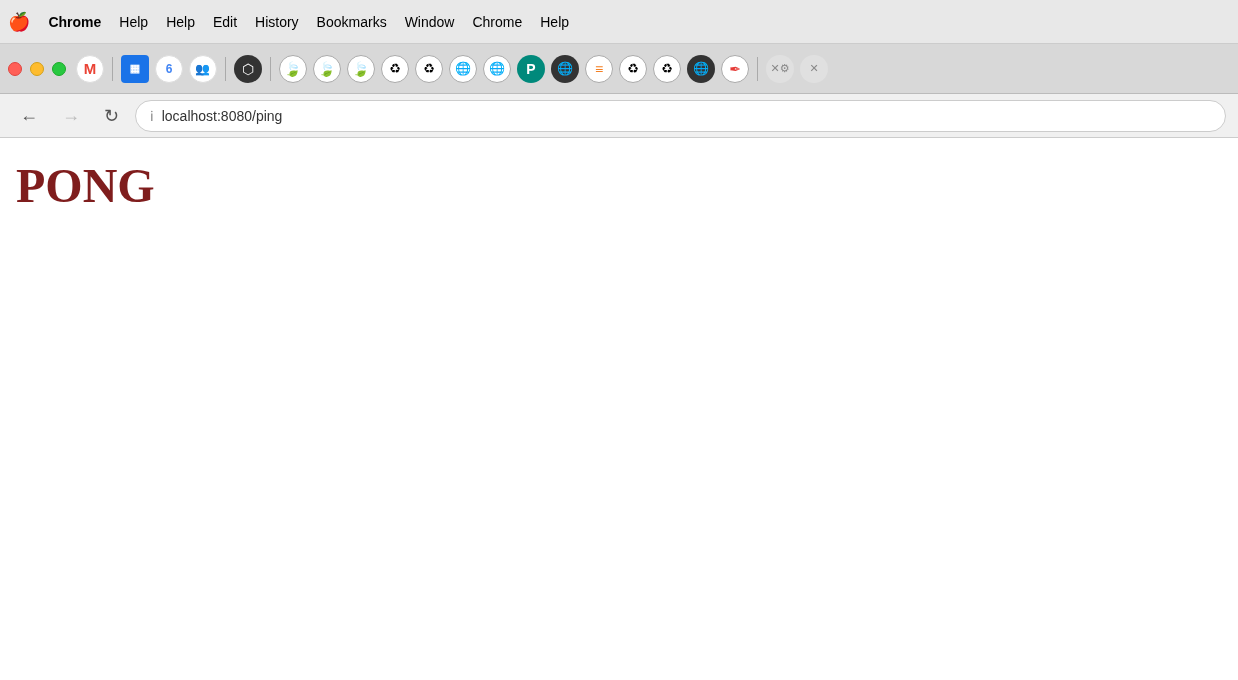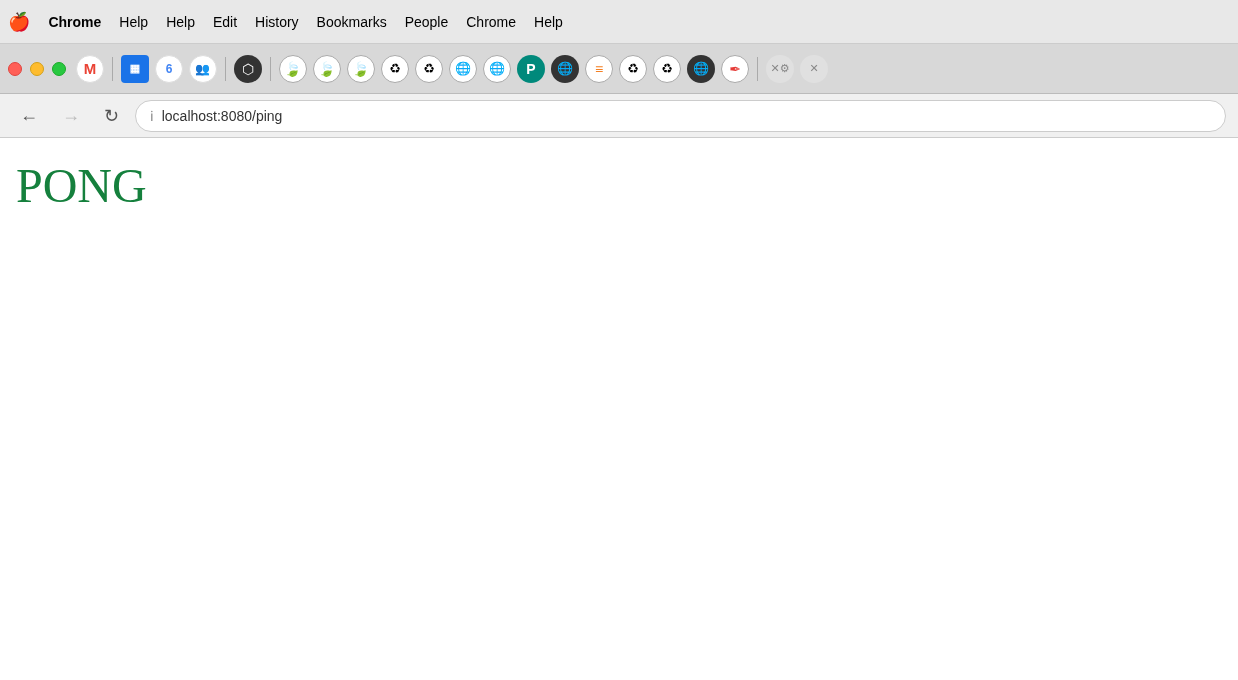--- a/index.html
+++ b/index.html
@@ -103,23 +103,23 @@
     }
 
     
     .page-content {
       padding: 20px 16px;
       background: #fff;
       height: calc(680px - 44px - 50px - 38px - 44px);
     }
     .pong-text {
       font-size: 48px;
-      font-weight: 400;
+      font-weight: 700;
       font-family: Times, 'Times New Roman', serif;
-      color: #15803d;
+      color: #7f1d1d;
     }
 
     
     .divider {
       width: 1px;
       height: 24px;
       background: #aaa;
       margin: 0 2px;
     }
   </style>
@@ -127,21 +127,21 @@
 <body>
 
 <div class="menu-bar">
   <span class="menu-item" style="font-size:18px;">🍎</span>
   <span class="menu-item bold">Chrome</span>
   <span class="menu-item">Help</span>
   <span class="menu-item">Help</span>
   <span class="menu-item">Edit</span>
   <span class="menu-item">History</span>
   <span class="menu-item">Bookmarks</span>
-  <span class="menu-item">People</span>
+  <span class="menu-item">Window</span>
   <span class="menu-item">Chrome</span>
   <span class="menu-item">Help</span>
 </div>
 
 <div class="toolbar">
   <div class="traffic-lights">
     <div class="traffic-light tl-red"></div>
     <div class="traffic-light tl-yellow"></div>
     <div class="traffic-light tl-green"></div>
   </div>

